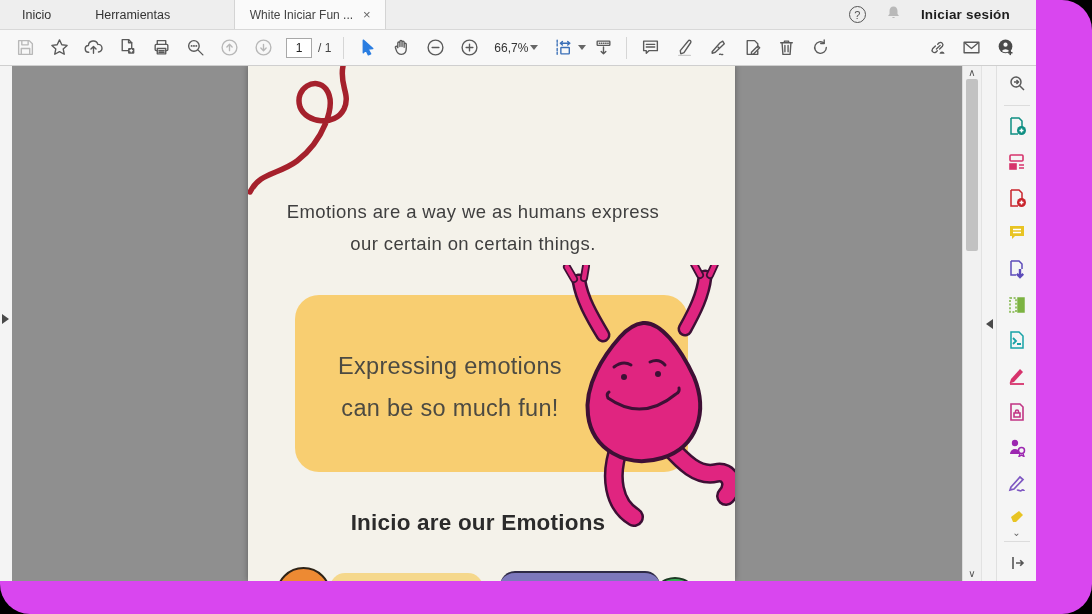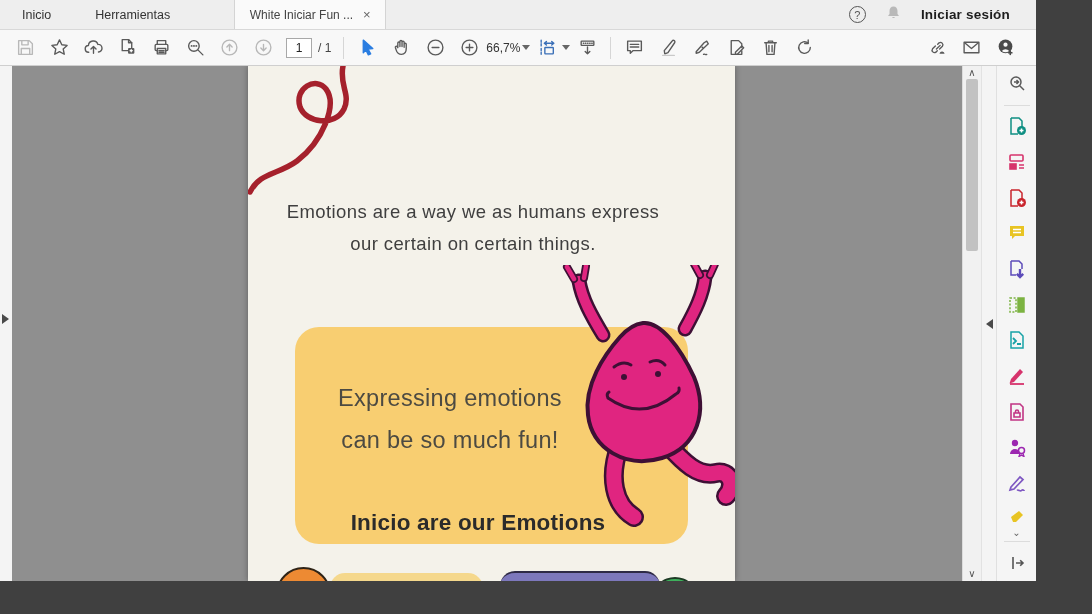--- a/index.html
+++ b/index.html
@@ -1,18 +1,18 @@
 <!DOCTYPE html>
 <html><head>
 <meta charset="utf-8">
 <style>
   * { margin:0; padding:0; box-sizing:border-box; }
   html,body { width:1092px; height:614px; background:#000; overflow:hidden;
               font-family:"Liberation Sans", sans-serif; }
-  .stage { position:absolute; left:0; top:0; width:1092px; height:614px; background:#404040; }
+  .stage { position:absolute; left:0; top:0; width:1092px; height:614px; background:#d946ef;border-radius:30px; }
   .window { position:absolute; left:0; top:0; width:1036px; height:581px; background:#f1f1f1; overflow:hidden; }
 
   
   .tabbar { position:absolute; left:0; top:0; width:100%; height:30px; background:#eeeeee;
             border-bottom:1px solid #d8d8d8; display:flex; align-items:stretch; }
   .tabbar .apptab { padding:0 22px; display:flex; align-items:center; font-size:12.5px; color:#333; cursor:default; }
   .doc-tab { width:152px; margin-left:42px; background:#fafafa; border-left:1px solid #d4d4d4;
              border-right:1px solid #d4d4d4; display:flex; align-items:center; justify-content:center;
              gap:10px; font-size:12px; color:#444; }
   .doc-tab .close { font-size:13px; color:#666; line-height:1; }
@@ -27,21 +27,21 @@
              border-bottom:1px solid #cfcfcf; display:flex; align-items:center; padding:0 8px; }
   .tbtn { width:26px; height:26px; display:flex; align-items:center; justify-content:center;
           margin:0 4px; border-radius:3px; }
   .tbtn svg { width:19px; height:19px; stroke:#5a5a5a; fill:none; stroke-width:1.3; stroke-linecap:round; stroke-linejoin:round; }
   .tbtn.disabled svg { stroke:#b8b8b8; }
   .sep { width:1px; height:22px; background:#d6d6d6; margin:0 6px; }
   .pagebox { display:flex; align-items:center; gap:6px; margin:0 6px; }
   .pagebox input { width:26px; height:20px; border:1px solid #a8a8a8; background:#fff; text-align:center;
                    font-size:12px; color:#222; font-family:"Liberation Sans",sans-serif; }
   .pagebox .total { font-size:12px; color:#444; }
-  .zoombox { display:flex; align-items:center; gap:2px; margin:0 0; font-size:12px; color:#333; }
+  .zoombox { display:flex; align-items:center; gap:2px; margin:0 8px; font-size:12px; color:#333; }
   .caret { width:0; height:0; border-left:4px solid transparent; border-right:4px solid transparent;
            border-top:5px solid #666; }
   .share-group { margin-left:auto; display:flex; align-items:center; padding-right:6px; }
 
   
   .main { position:absolute; left:0; top:66px; width:100%; height:515px; }
   .left-strip { position:absolute; left:0; top:0; width:12px; height:100%; background:#f4f4f4; }
   .left-strip .expander { position:absolute; top:248px; left:2px; width:0; height:0;
        border-top:5px solid transparent; border-bottom:5px solid transparent; border-left:7px solid #4a4a4a; }
   .doc-area { position:absolute; left:12px; top:0; width:950px; height:100%; background:#8f8f8f; overflow:hidden; }
@@ -61,21 +61,21 @@
   .s-chev { font-size:10px; color:#666; margin-top:-6px; }
 
   
   .page { position:absolute; left:236px; top:0; width:487px; height:515px; background:#f4f2ea; overflow:hidden;
           box-shadow:0 0 6px rgba(0,0,0,.35); }
   .squiggle { position:absolute; left:0; top:0; }
   .title { position:absolute; left:56px; top:38px; width:431px; text-align:center;
            font-weight:800; font-size:37px; line-height:43px; color:#181818; letter-spacing:1px; }
   .subtitle { position:absolute; left:0; top:130px; width:450px; text-align:center;
               font-size:18.5px; line-height:32px; color:#3f3f3f; letter-spacing:.4px; }
-  .callout { position:absolute; left:47px; top:229px; width:393px; height:217px; background:#F8CE71; border-radius:24px;margin-top:32px; }
+  .callout { position:absolute; left:47px; top:229px; width:393px; height:177px; background:#F8CE71; border-radius:24px; }
   .callout-text { position:absolute; left:22px; top:50px; width:266px; text-align:center;
                   font-size:23.5px; line-height:42px; color:#4c4a42; letter-spacing:.3px; }
   .character { position:absolute; left:300px; top:199px; width:190px; height:262px; }
   .section-heading { position:absolute; left:0px; top:444px; width:460px; text-align:center;
                      font-weight:800; font-size:22.5px; color:#2b2b2b; letter-spacing:.2px; }
   .b-orange { position:absolute; left:28px; top:501px; width:55px; height:55px; border-radius:50%;
               background:#ED8A33; border:2.5px solid #2f2417; }
   .b-yellow { position:absolute; left:82px; top:507px; width:153px; height:40px; border-radius:15px; background:#F5D88C; }
   .b-purple { position:absolute; left:252px; top:505px; width:160px; height:40px; border-radius:15px;
               background:#7D78BC; border-top:2px solid #2e2a46; }

